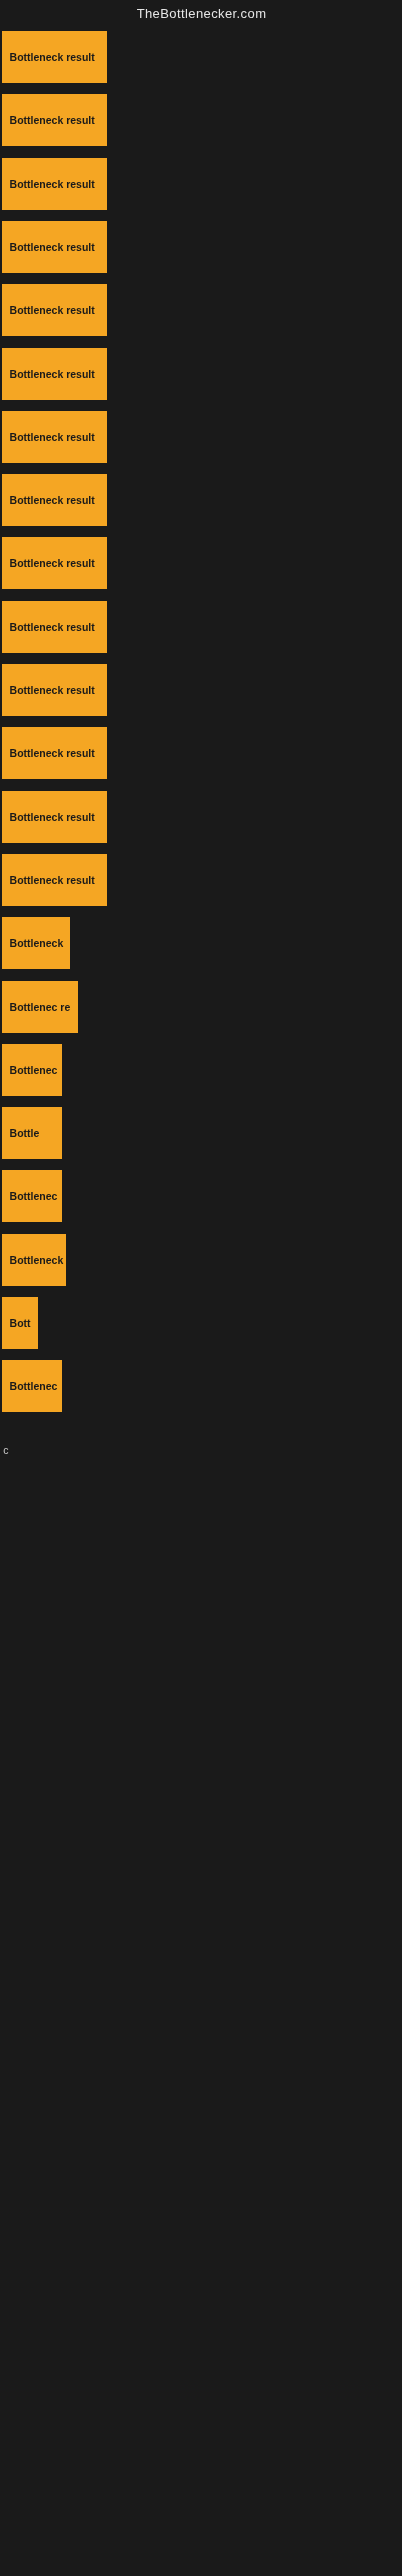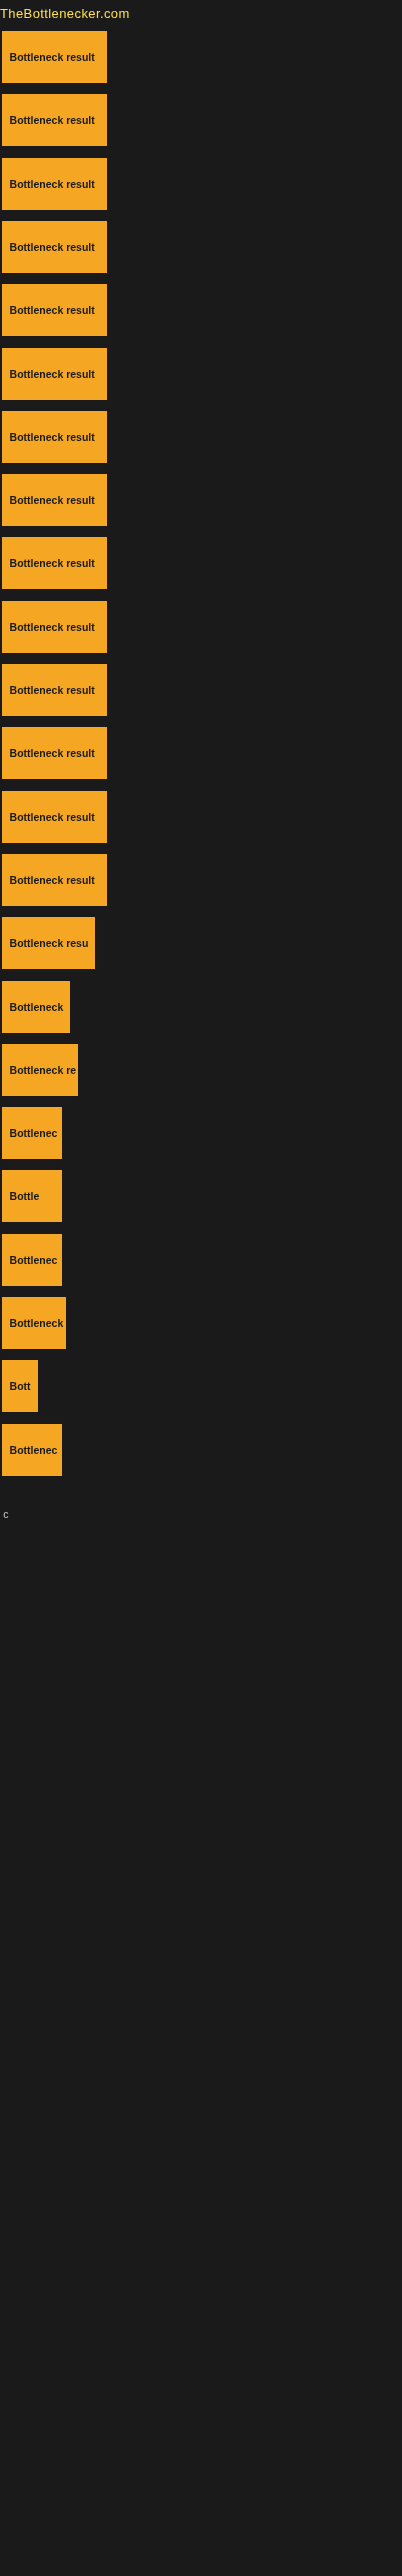--- a/index.html
+++ b/index.html
@@ -10,22 +10,22 @@
 
     body {
       width: 403px;
       min-height: 2576px;
       background-color: #1a1a1a;
       font-family: Arial, sans-serif;
       position: relative;
     }
 
     .site-title {
-      text-align: left;
-      color: #fde047;
+      text-align: center;
+      color: #e5e5e5;
       font-size: 13px;
       padding: 6.4px 0 9.7px 0;
       letter-spacing: 0.4px;
     }
 
     .bottleneck-item {
       display: inline-block;
       background-color: #f5a623;
       color: #1a1a1a;
       font-size: 10.5px;
@@ -90,27 +90,24 @@
     <div class="row">
       <div class="bottleneck-item" style="width: 105px;">Bottleneck result</div>
     </div>
     <div class="row">
       <div class="bottleneck-item" style="width: 105px;">Bottleneck result</div>
     </div>
     <div class="row">
       <div class="bottleneck-item" style="width: 105px;">Bottleneck result</div>
     </div>
     <div class="row">
-      <div class="bottleneck-item" style="width: 93px;">Bottleneck resu</div>
-    </div>
-    <div class="row">
       <div class="bottleneck-item" style="width: 68px;">Bottleneck</div>
     </div>
     <div class="row">
-      <div class="bottleneck-item" style="width: 76px;">Bottleneck re</div>
+      <div class="bottleneck-item" style="width: 76px;">Bottlenec re</div>
     </div>
     <div class="row">
       <div class="bottleneck-item" style="width: 60px;">Bottlenec</div>
     </div>
     <div class="row">
       <div class="bottleneck-item" style="width: 60px;">Bottle</div>
     </div>
     <div class="row">
       <div class="bottleneck-item" style="width: 60px;">Bottlenec</div>
     </div>

